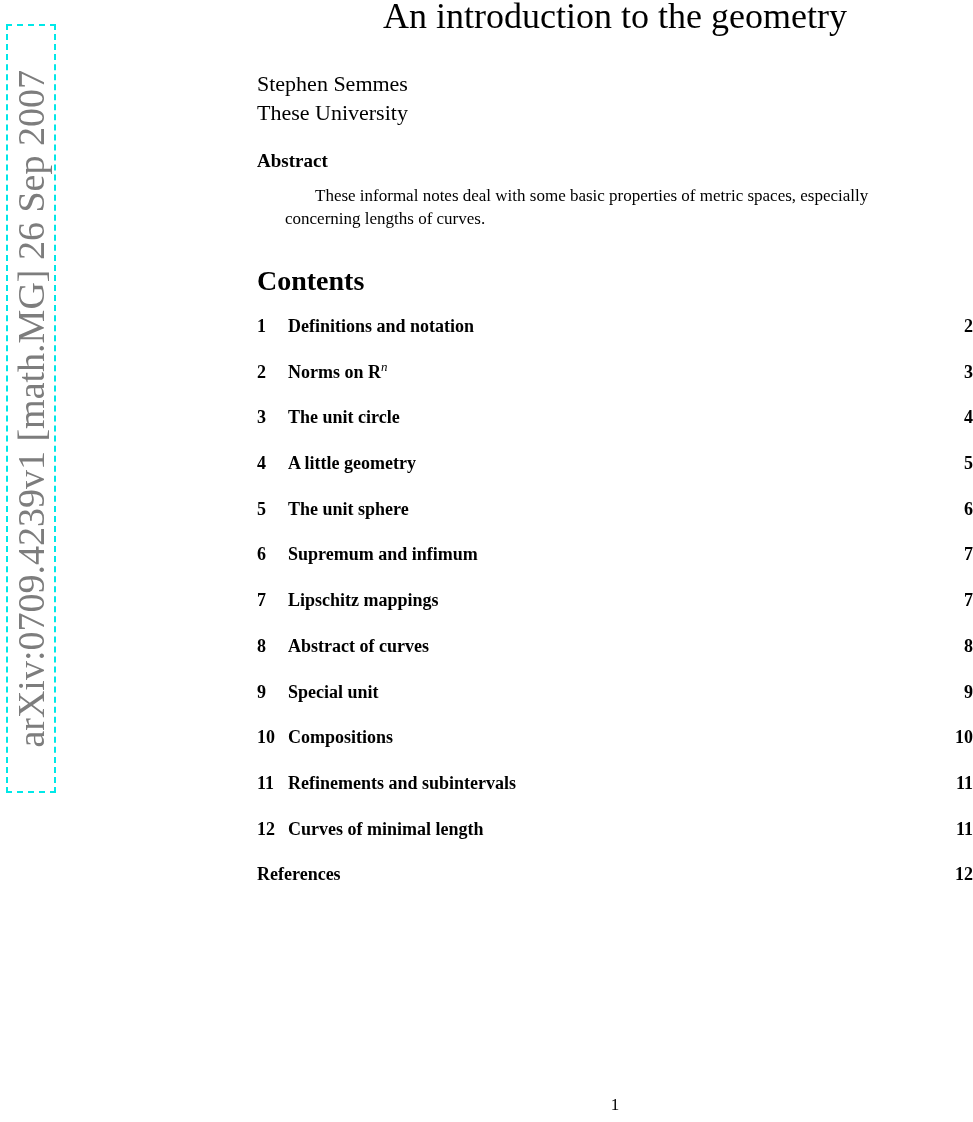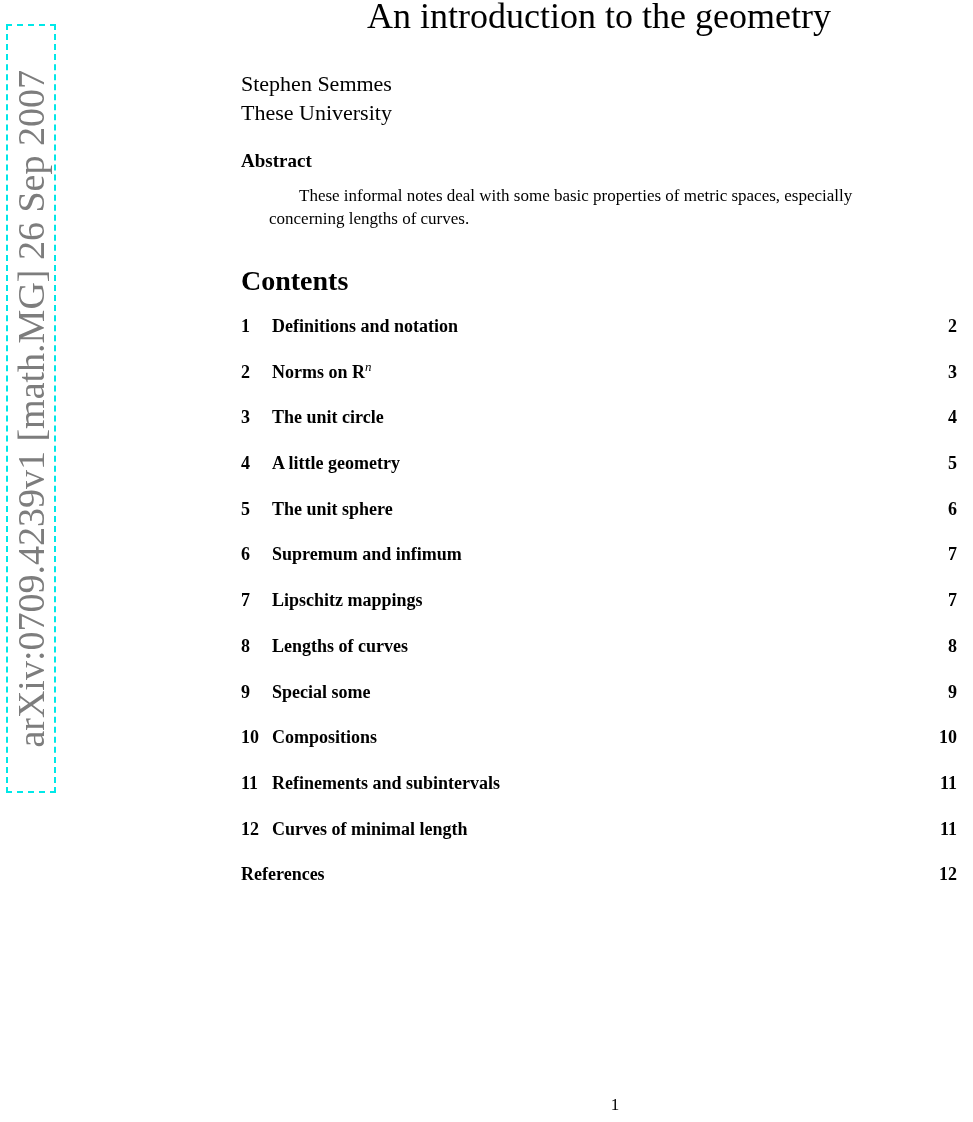--- a/index.html
+++ b/index.html
@@ -37,21 +37,21 @@
     white-space: nowrap;
     font-size: 38px;
     line-height: 1;
     color: var(--arxiv-gray);
     letter-spacing: 0px;
   }
 
   
   .body-col {
     position: absolute;
-    left: 241px;
+    left: 257px;
     top: 0;
     width: 716px;
   }
   .title {
     margin: -6px 0 0 0;
     font-size: 36px;
     font-weight: 400;
     text-align: center;
     line-height: 45px;
   }
@@ -177,27 +177,27 @@
   </div>
 
   <div class="toc-row">
     <span class="toc-num">7</span>
     <span class="toc-title">Lipschitz mappings</span>
     <span class="toc-page">7</span>
   </div>
 
   <div class="toc-row">
     <span class="toc-num">8</span>
-    <span class="toc-title">Lengths of curves</span>
+    <span class="toc-title">Abstract of curves</span>
     <span class="toc-page">8</span>
   </div>
 
   <div class="toc-row">
     <span class="toc-num">9</span>
-    <span class="toc-title">Special some</span>
+    <span class="toc-title">Special unit</span>
     <span class="toc-page">9</span>
   </div>
 
   <div class="toc-row">
     <span class="toc-num">10</span>
     <span class="toc-title">Compositions</span>
     <span class="toc-page">10</span>
   </div>
 
   <div class="toc-row">

